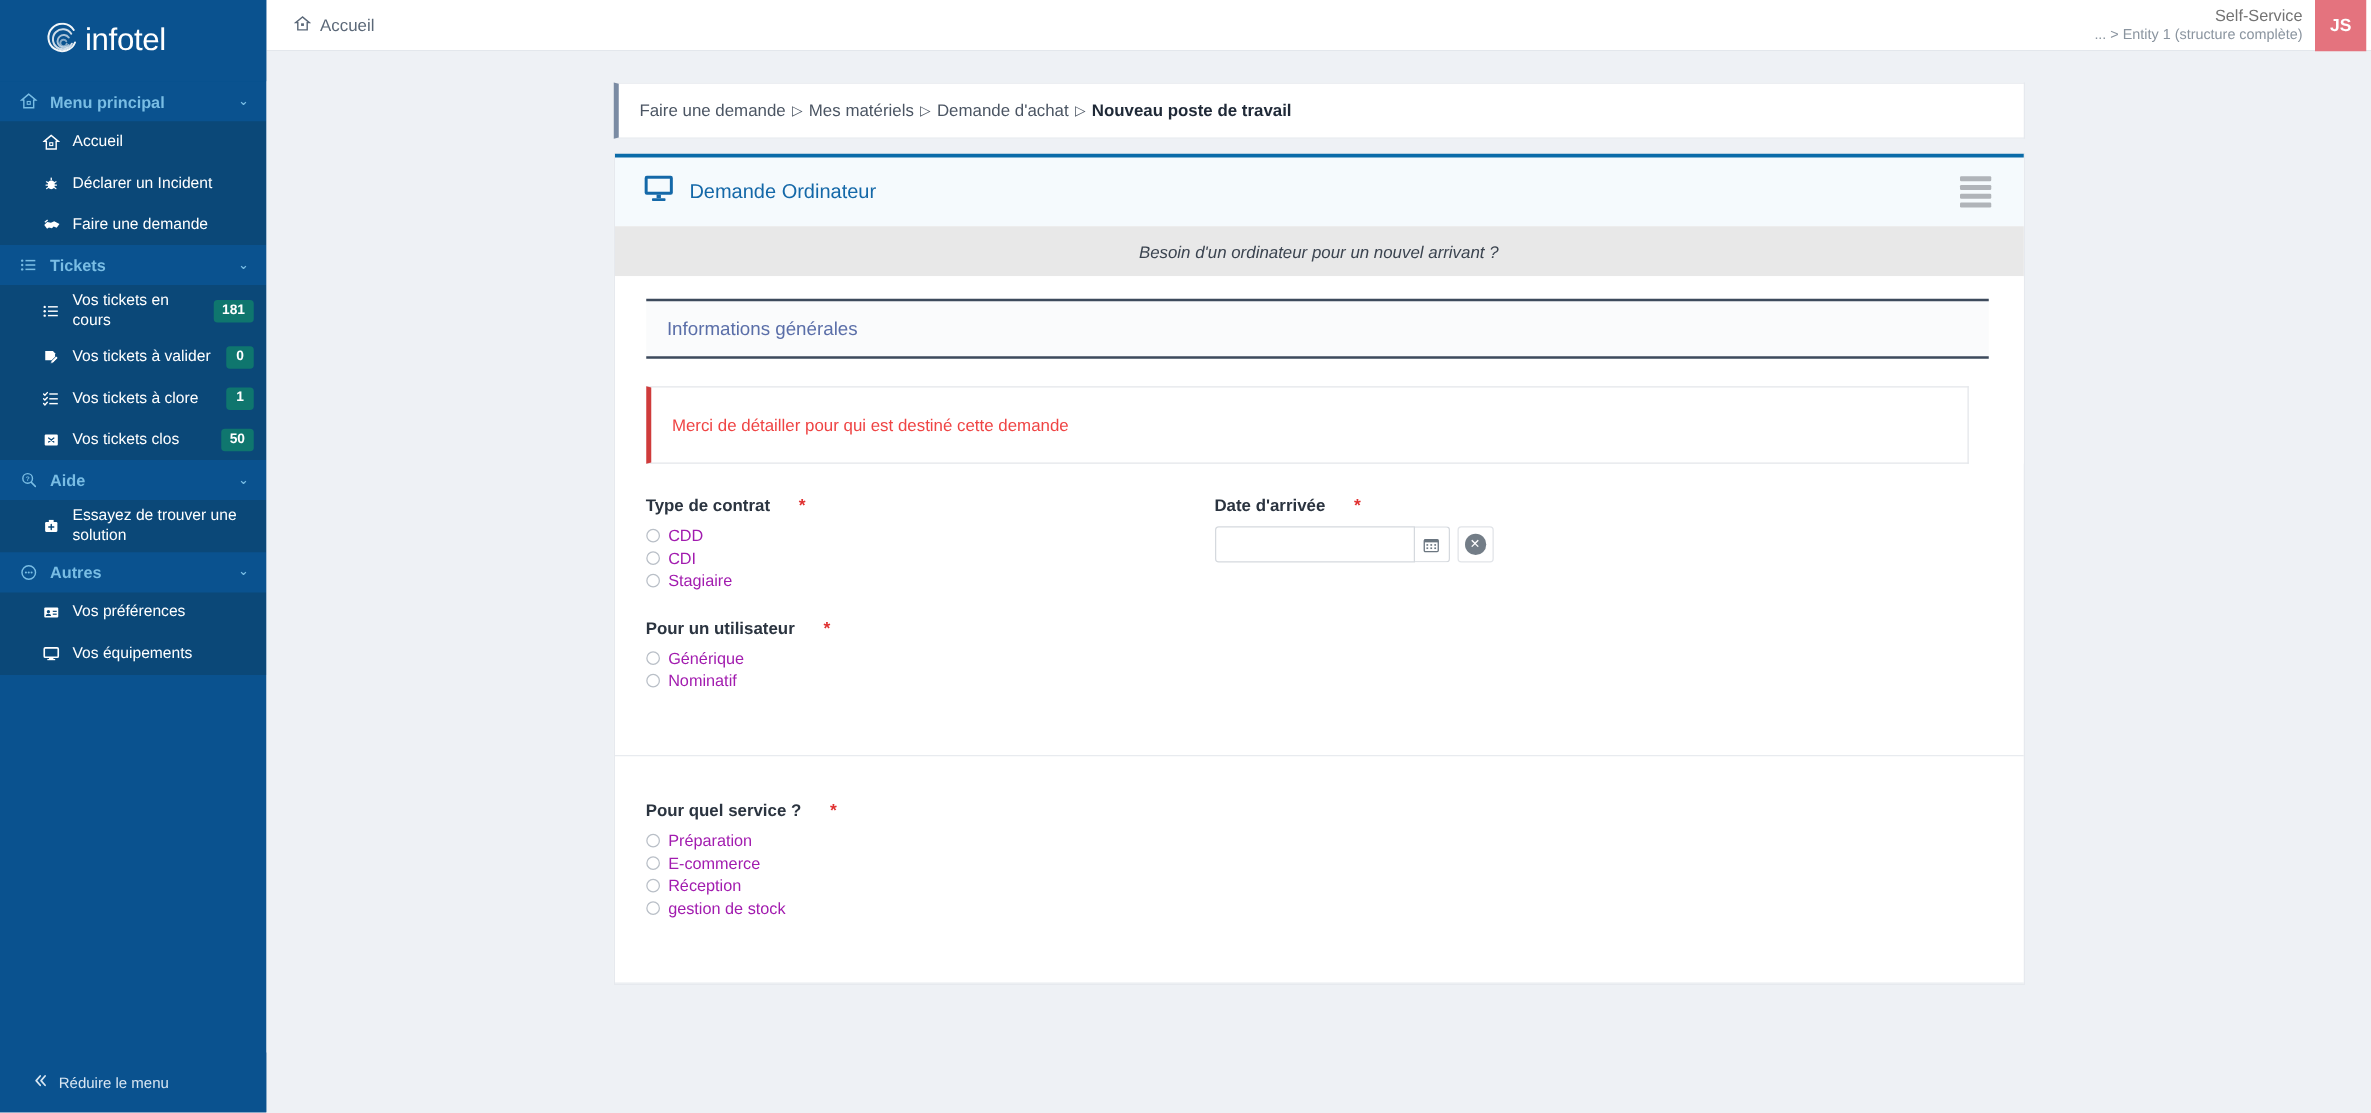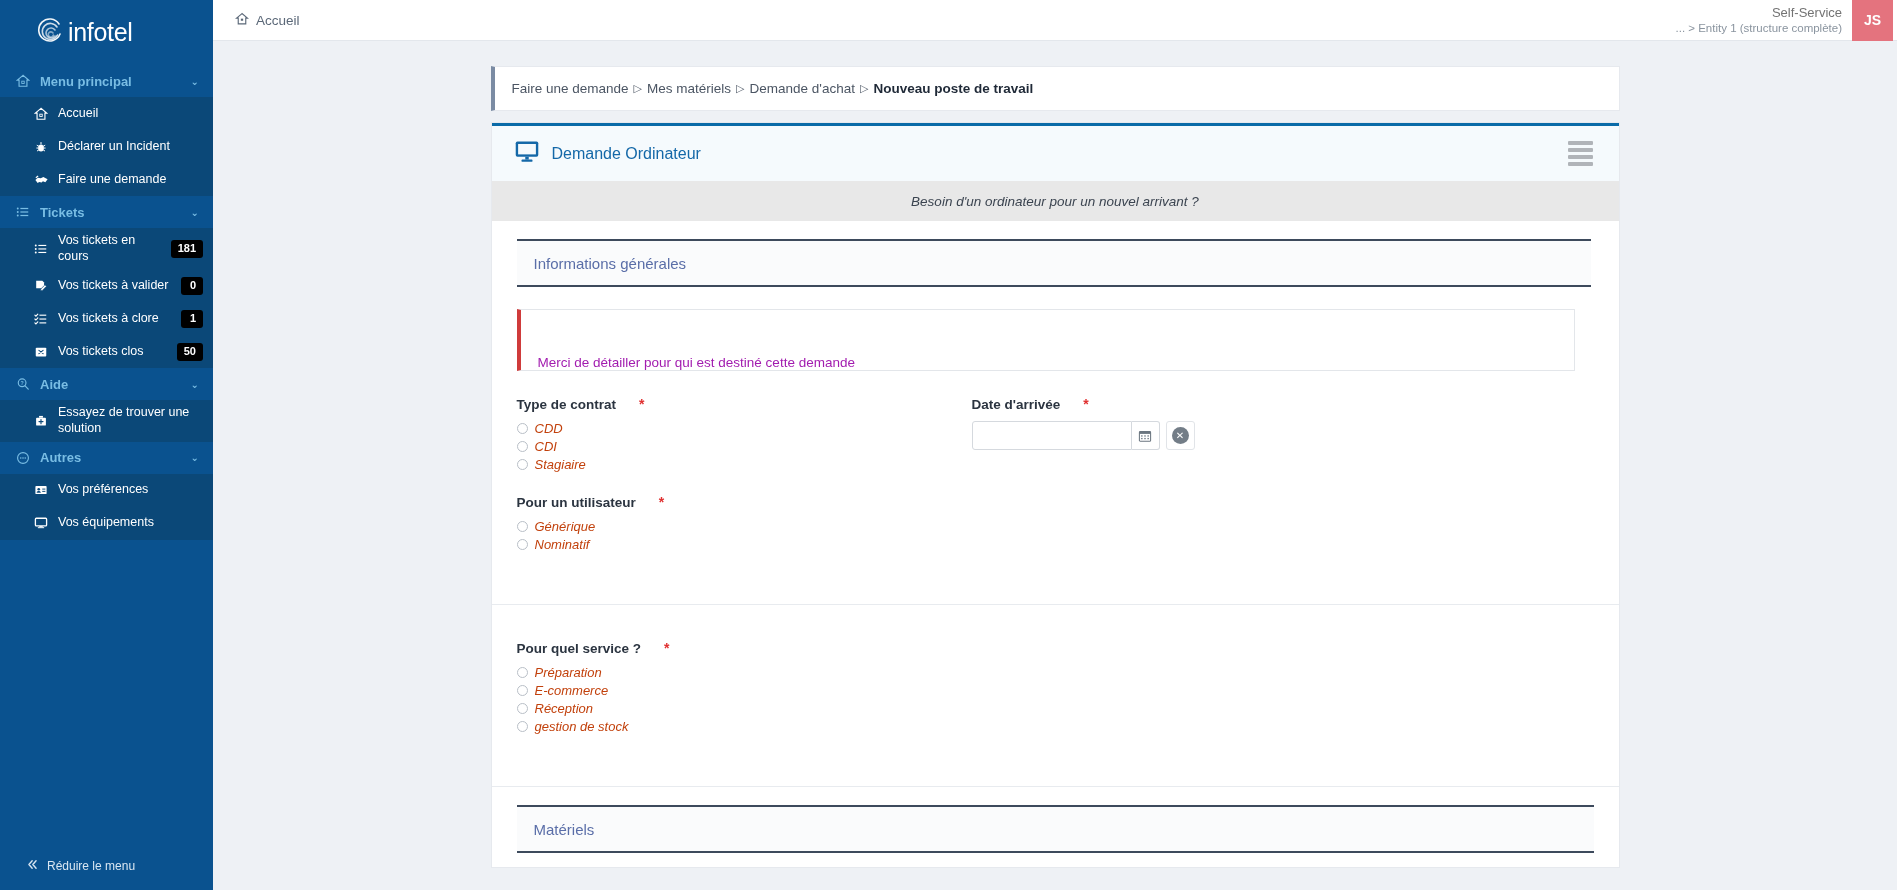--- a/index.html
+++ b/index.html
@@ -52,23 +52,23 @@
     min-height: 33px; padding: 5px 10px 5px 34px;
     font-size: 12.5px; color: #ffffff; cursor: pointer;
     line-height: 1.25;
   }
   .nav-item .iicon {
     width: 20px; flex: 0 0 20px;
     display: flex; align-items: center; justify-content: flex-start;
   }
   .nav-item .ilabel { flex: 1 1 auto; padding-left: 4px; padding-right: 6px; }
   .badge {
-    background: #000000; color: #ffffff;
+    background: #0f766e; color: #ffffff;
     border-radius: 3px; font-size: 11px; font-weight: bold;
-    padding: 2px 7px; min-width: 22px; text-align: right;
+    padding: 2px 7px; min-width: 22px; text-align: center;
     flex: 0 0 auto;
   }
   .sidebar-footer {
     height: 48px; display: flex; align-items: center;
     padding-left: 26px; gap: 8px;
     font-size: 12px; color: #d8e6f2; cursor: pointer;
     background: #0a528f;
   }
 
   
@@ -129,40 +129,40 @@
     height: 48px; display: flex; align-items: center;
     padding-left: 17px;
     color: #5a6ea8; font-size: 15px;
   }
 
   .notice {
     margin: 22px 16px 0 0;
     border: 1px solid #e3e6ea;
     border-left: 4px solid #cf3b3b;
     background: #ffffff;
-    min-height: 62px; display: flex; align-items: flex-end;
-    padding-left: 17px; font-size: 13.5px; color: #a21caf;
+    min-height: 62px; display: flex; align-items: center;
+    padding-left: 17px; font-size: 13.5px; color: #ef4444;
   }
 
   .fields-area { padding: 25px 25px 30px 25px; display: flex; }
   .col-left { width: 455px; }
   .col-right { flex: 1 1 auto; }
 
   .field-label {
     font-size: 13.5px; font-weight: bold; color: #2b3440;
     margin-bottom: 9px; display: flex; align-items: center; gap: 23px;
   }
   .req { color: #e03131; font-size: 14px; font-weight: bold; }
   .radio-list { margin-bottom: 22px; }
   .radio-row { display: flex; align-items: center; gap: 7px; height: 15px; margin-bottom: 3px; cursor: pointer; }
   .radio-dot {
     width: 11px; height: 11px; border-radius: 50%;
     border: 1px solid #b9bfc7; background: #ffffff; flex: 0 0 11px;
   }
-  .radio-label { font-size: 13px; color: #c2410c; font-style: italic; }
+  .radio-label { font-size: 13px; color: #a21caf; }
 
   .date-row { display: flex; align-items: stretch; }
   .date-input {
     width: 160px; height: 29px; border: 1px solid #d5d9de;
     background: #ffffff; border-radius: 3px 0 0 3px;
     font-size: 13px; padding: 0 8px; color: #2b3440;
     font-family: "Liberation Sans", sans-serif;
   }
   .date-btn {
     width: 28px; height: 29px; border: 1px solid #d5d9de; border-left: none;
@@ -546,23 +546,18 @@
               </div>
               <div class="radio-row">
                 <span class="radio-dot"></span>
                 <span class="radio-label">gestion de stock</span>
               </div>
             </div>
           </div>
 
           <div class="panel-divider"></div>
 
-          <div class="mat-block">
-            <div class="section-head">
-              <span>Matériels</span>
-            </div>
-          </div>
 
         </div>
       </div>
     </div>
   </div>
 </div>
 
 </body></html>

